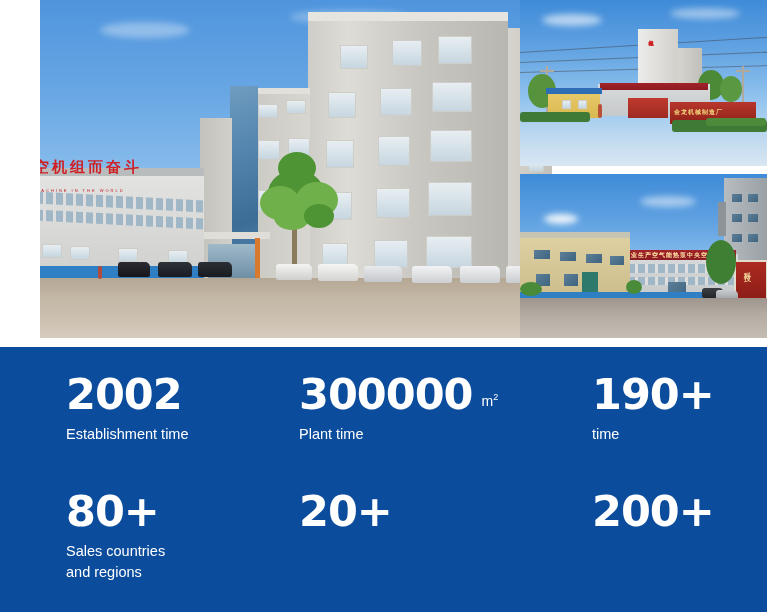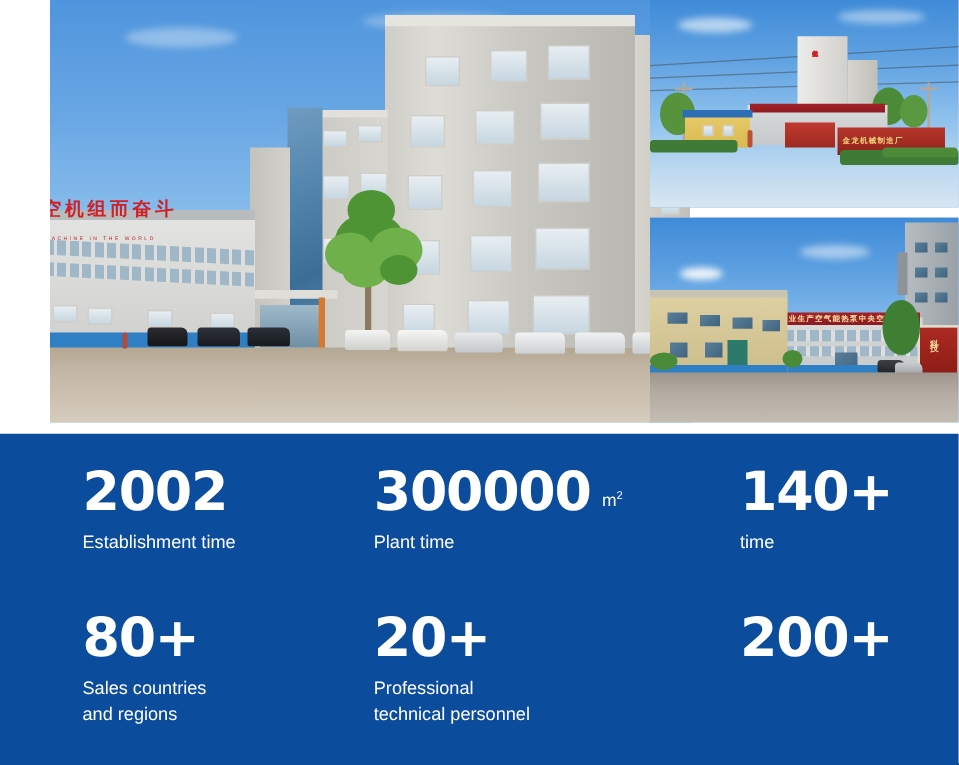--- a/index.html
+++ b/index.html
@@ -273,37 +273,36 @@
 
       <div class="cell" style="left:299px;top:26px;width:250px;">
         <div class="numrow">
           <span class="num">300000</span><span class="unit"><span>m</span><sup>2</sup></span>
         </div>
         <div class="lbl">Plant time</div>
       </div>
 
       <div class="cell" style="left:592px;top:26px;width:170px;">
         <div class="numrow">
-          <span class="num">140+</span>
+          <span class="num">190+</span>
         </div>
         <div class="lbl">time</div>
       </div>
 
       <div class="cell" style="left:66px;top:143px;width:215px;">
         <div class="numrow">
           <span class="num">80+</span>
         </div>
         <div class="lbl"><span>Sales countries</span><br><span>and regions</span></div>
       </div>
 
       <div class="cell" style="left:299px;top:143px;width:260px;">
         <div class="numrow">
           <span class="num">20+</span>
         </div>
-        <div class="lbl"><span>Professional</span><br><span>technical personnel</span></div>
       </div>
 
       <div class="cell" style="left:592px;top:143px;width:175px;">
         <div class="numrow">
           <span class="num">200+</span>
         </div>
       </div>
 
     </div>
   </div>

